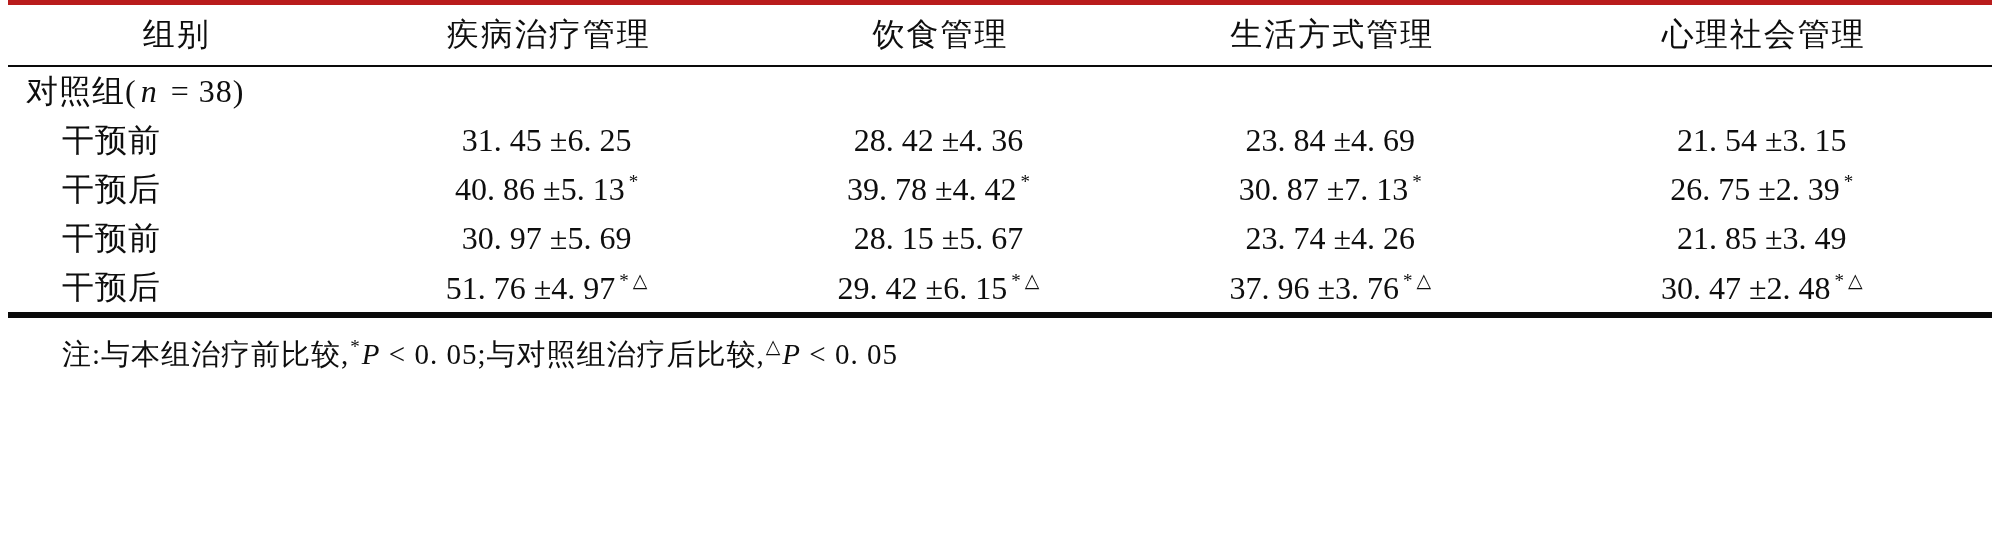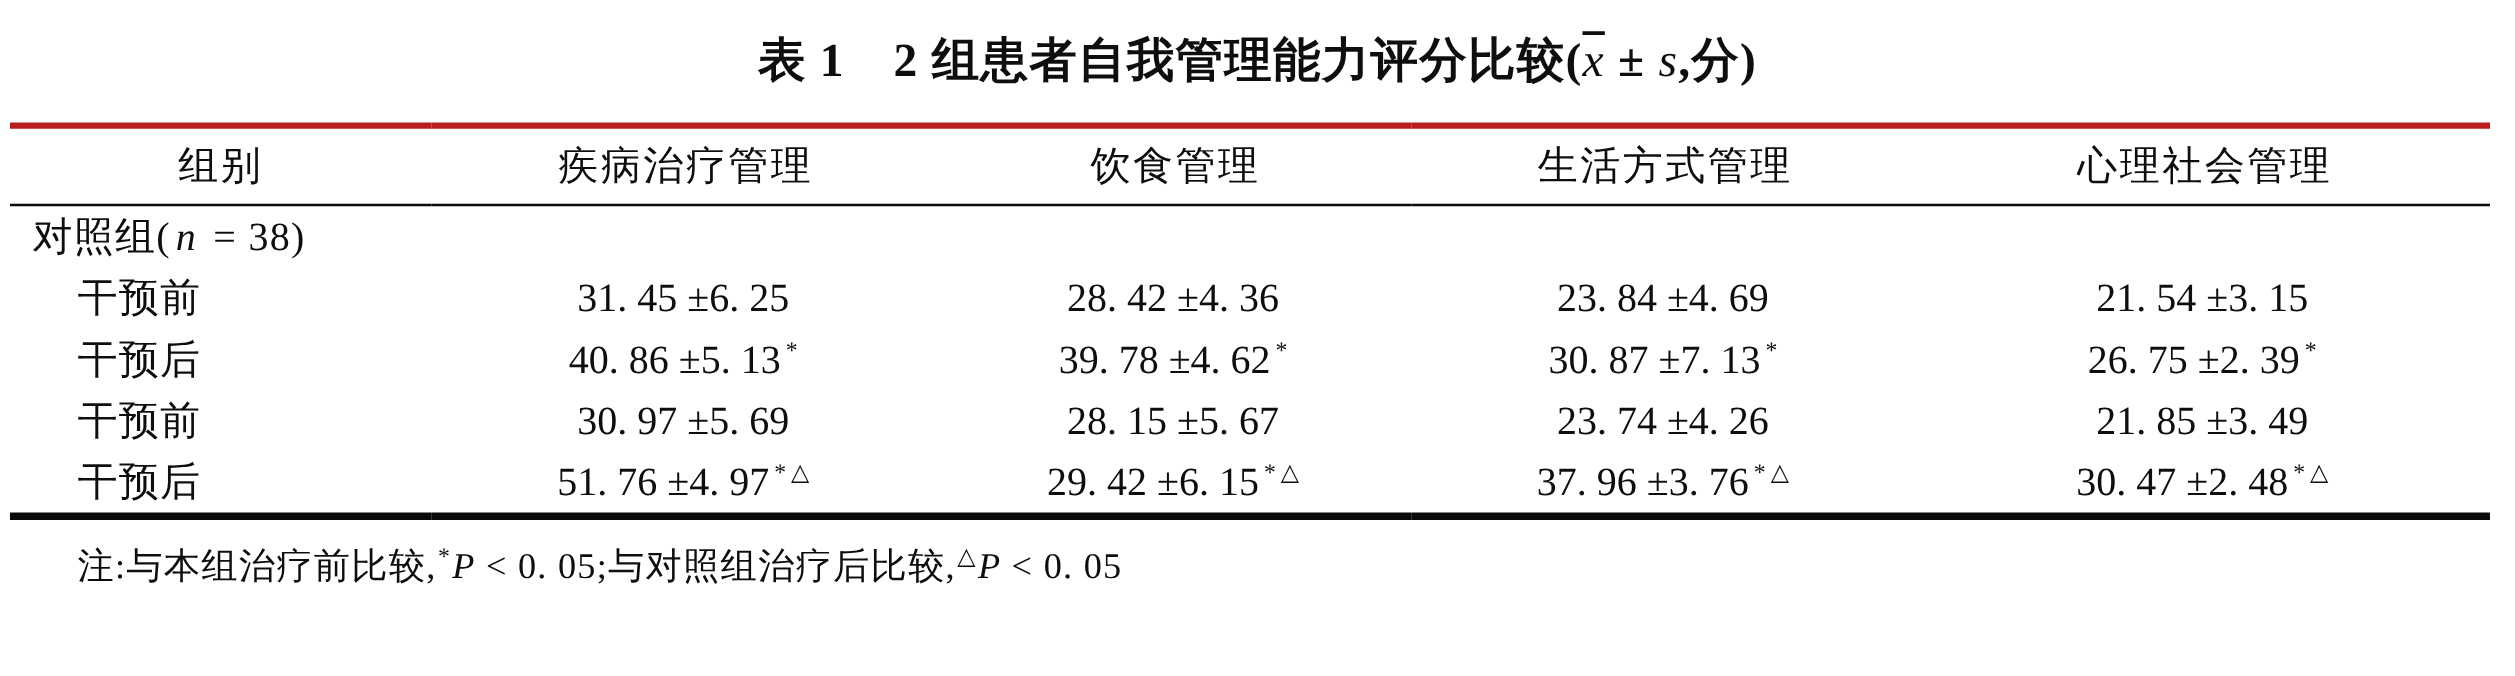--- a/index.html
+++ b/index.html
@@ -38,23 +38,20 @@
     margin-top:17px; padding-left:62px; font-size:29px; letter-spacing:1px;
   }
   .footnote i { font-style:italic; }
   .footnote sup.sig { padding-left:1px; padding-right:2px; letter-spacing:0; }
 </style>
 </head>
 <body>
 
 <div class="page">
 
-  <div class="title">
-    <span>表 1　2 组患者自我管理能力评分比较(</span><span class="math xbar">x</span><span> ± </span><span class="math">s</span><span>,分)</span>
-  </div>
 
   <table class="score-table">
     <colgroup>
       <col style="width:17%">
         <col style="width:20.5%">
         <col style="width:19%">
         <col style="width:20.5%">
         <col style="width:23%">
     </colgroup>
     <thead>
@@ -77,21 +74,21 @@
       <tr>
         <td class="label sub-label">干预前</td>
         <td><span>31. 45 ±6. 25</span><sup class="sig"></sup></td>
         <td><span>28. 42 ±4. 36</span><sup class="sig"></sup></td>
         <td><span>23. 84 ±4. 69</span><sup class="sig"></sup></td>
         <td><span>21. 54 ±3. 15</span><sup class="sig"></sup></td>
       </tr>
       <tr>
         <td class="label sub-label">干预后</td>
         <td><span>40. 86 ±5. 13</span><sup class="sig">*</sup></td>
-        <td><span>39. 78 ±4. 62</span><sup class="sig">*</sup></td>
+        <td><span>39. 78 ±4. 42</span><sup class="sig">*</sup></td>
         <td><span>30. 87 ±7. 13</span><sup class="sig">*</sup></td>
         <td><span>26. 75 ±2. 39</span><sup class="sig">*</sup></td>
       </tr>
       <tr>
         <td class="label sub-label">干预前</td>
         <td><span>30. 97 ±5. 69</span><sup class="sig"></sup></td>
         <td><span>28. 15 ±5. 67</span><sup class="sig"></sup></td>
         <td><span>23. 74 ±4. 26</span><sup class="sig"></sup></td>
         <td><span>21. 85 ±3. 49</span><sup class="sig"></sup></td>
       </tr>

